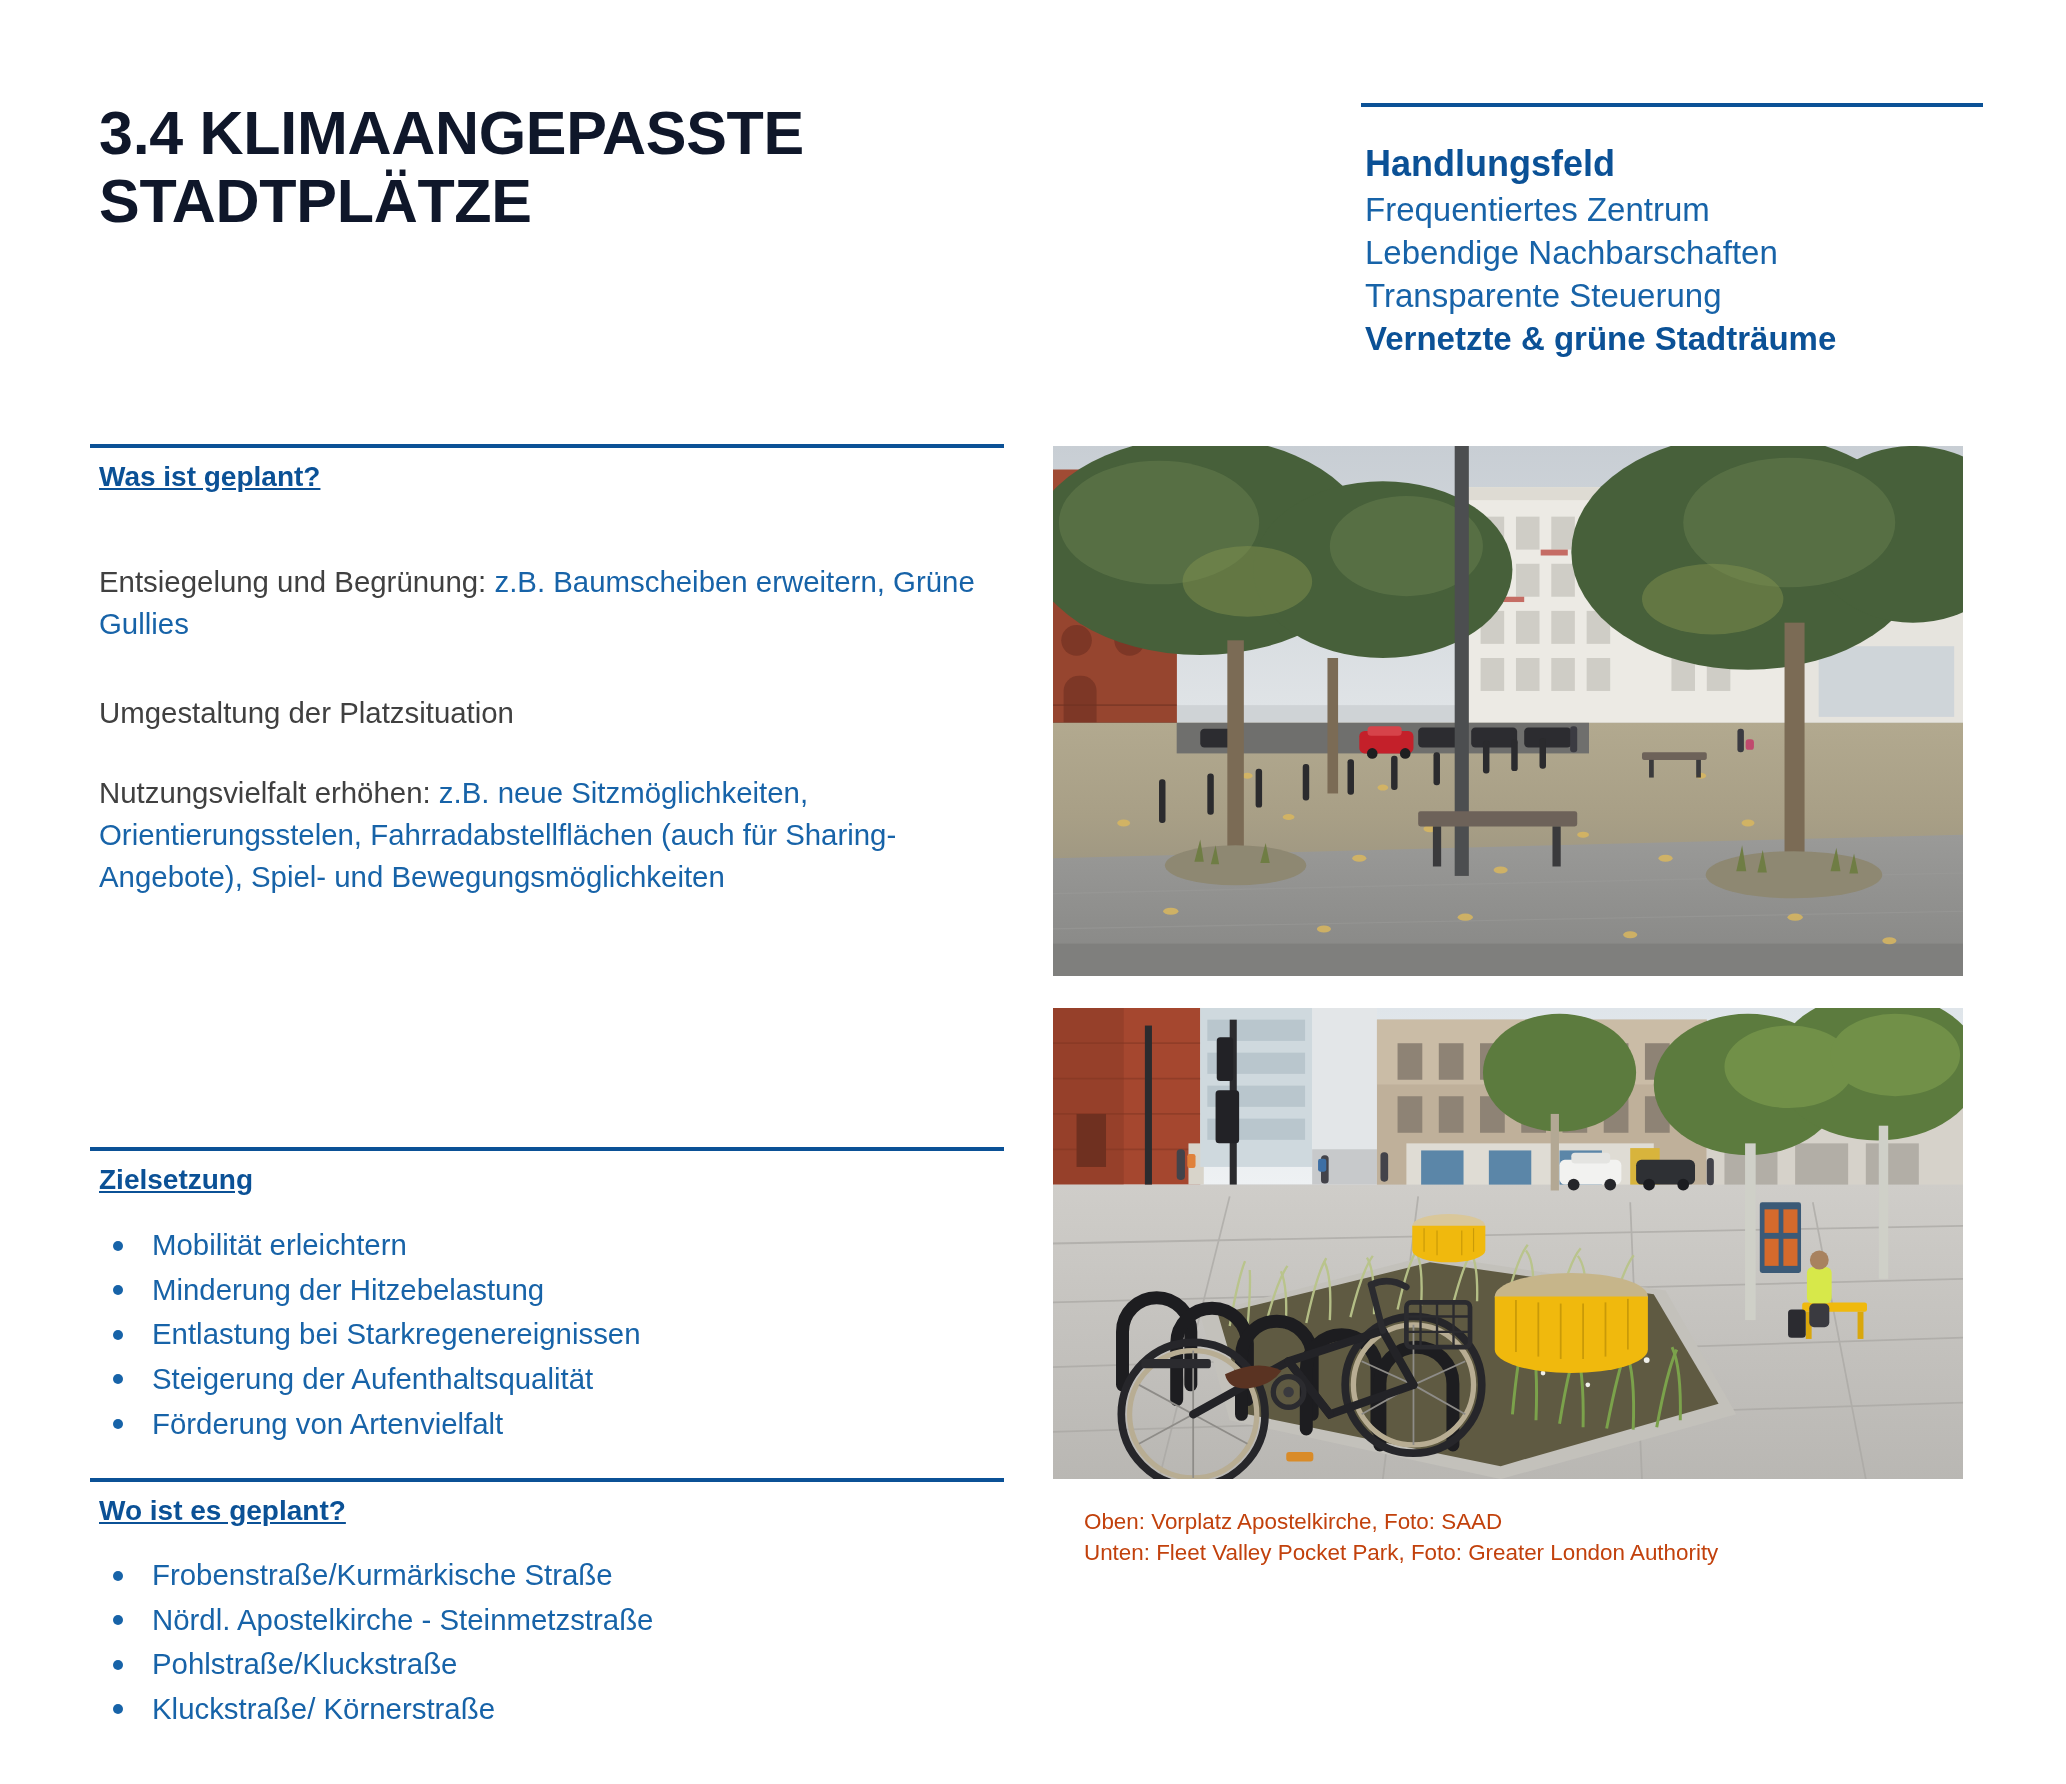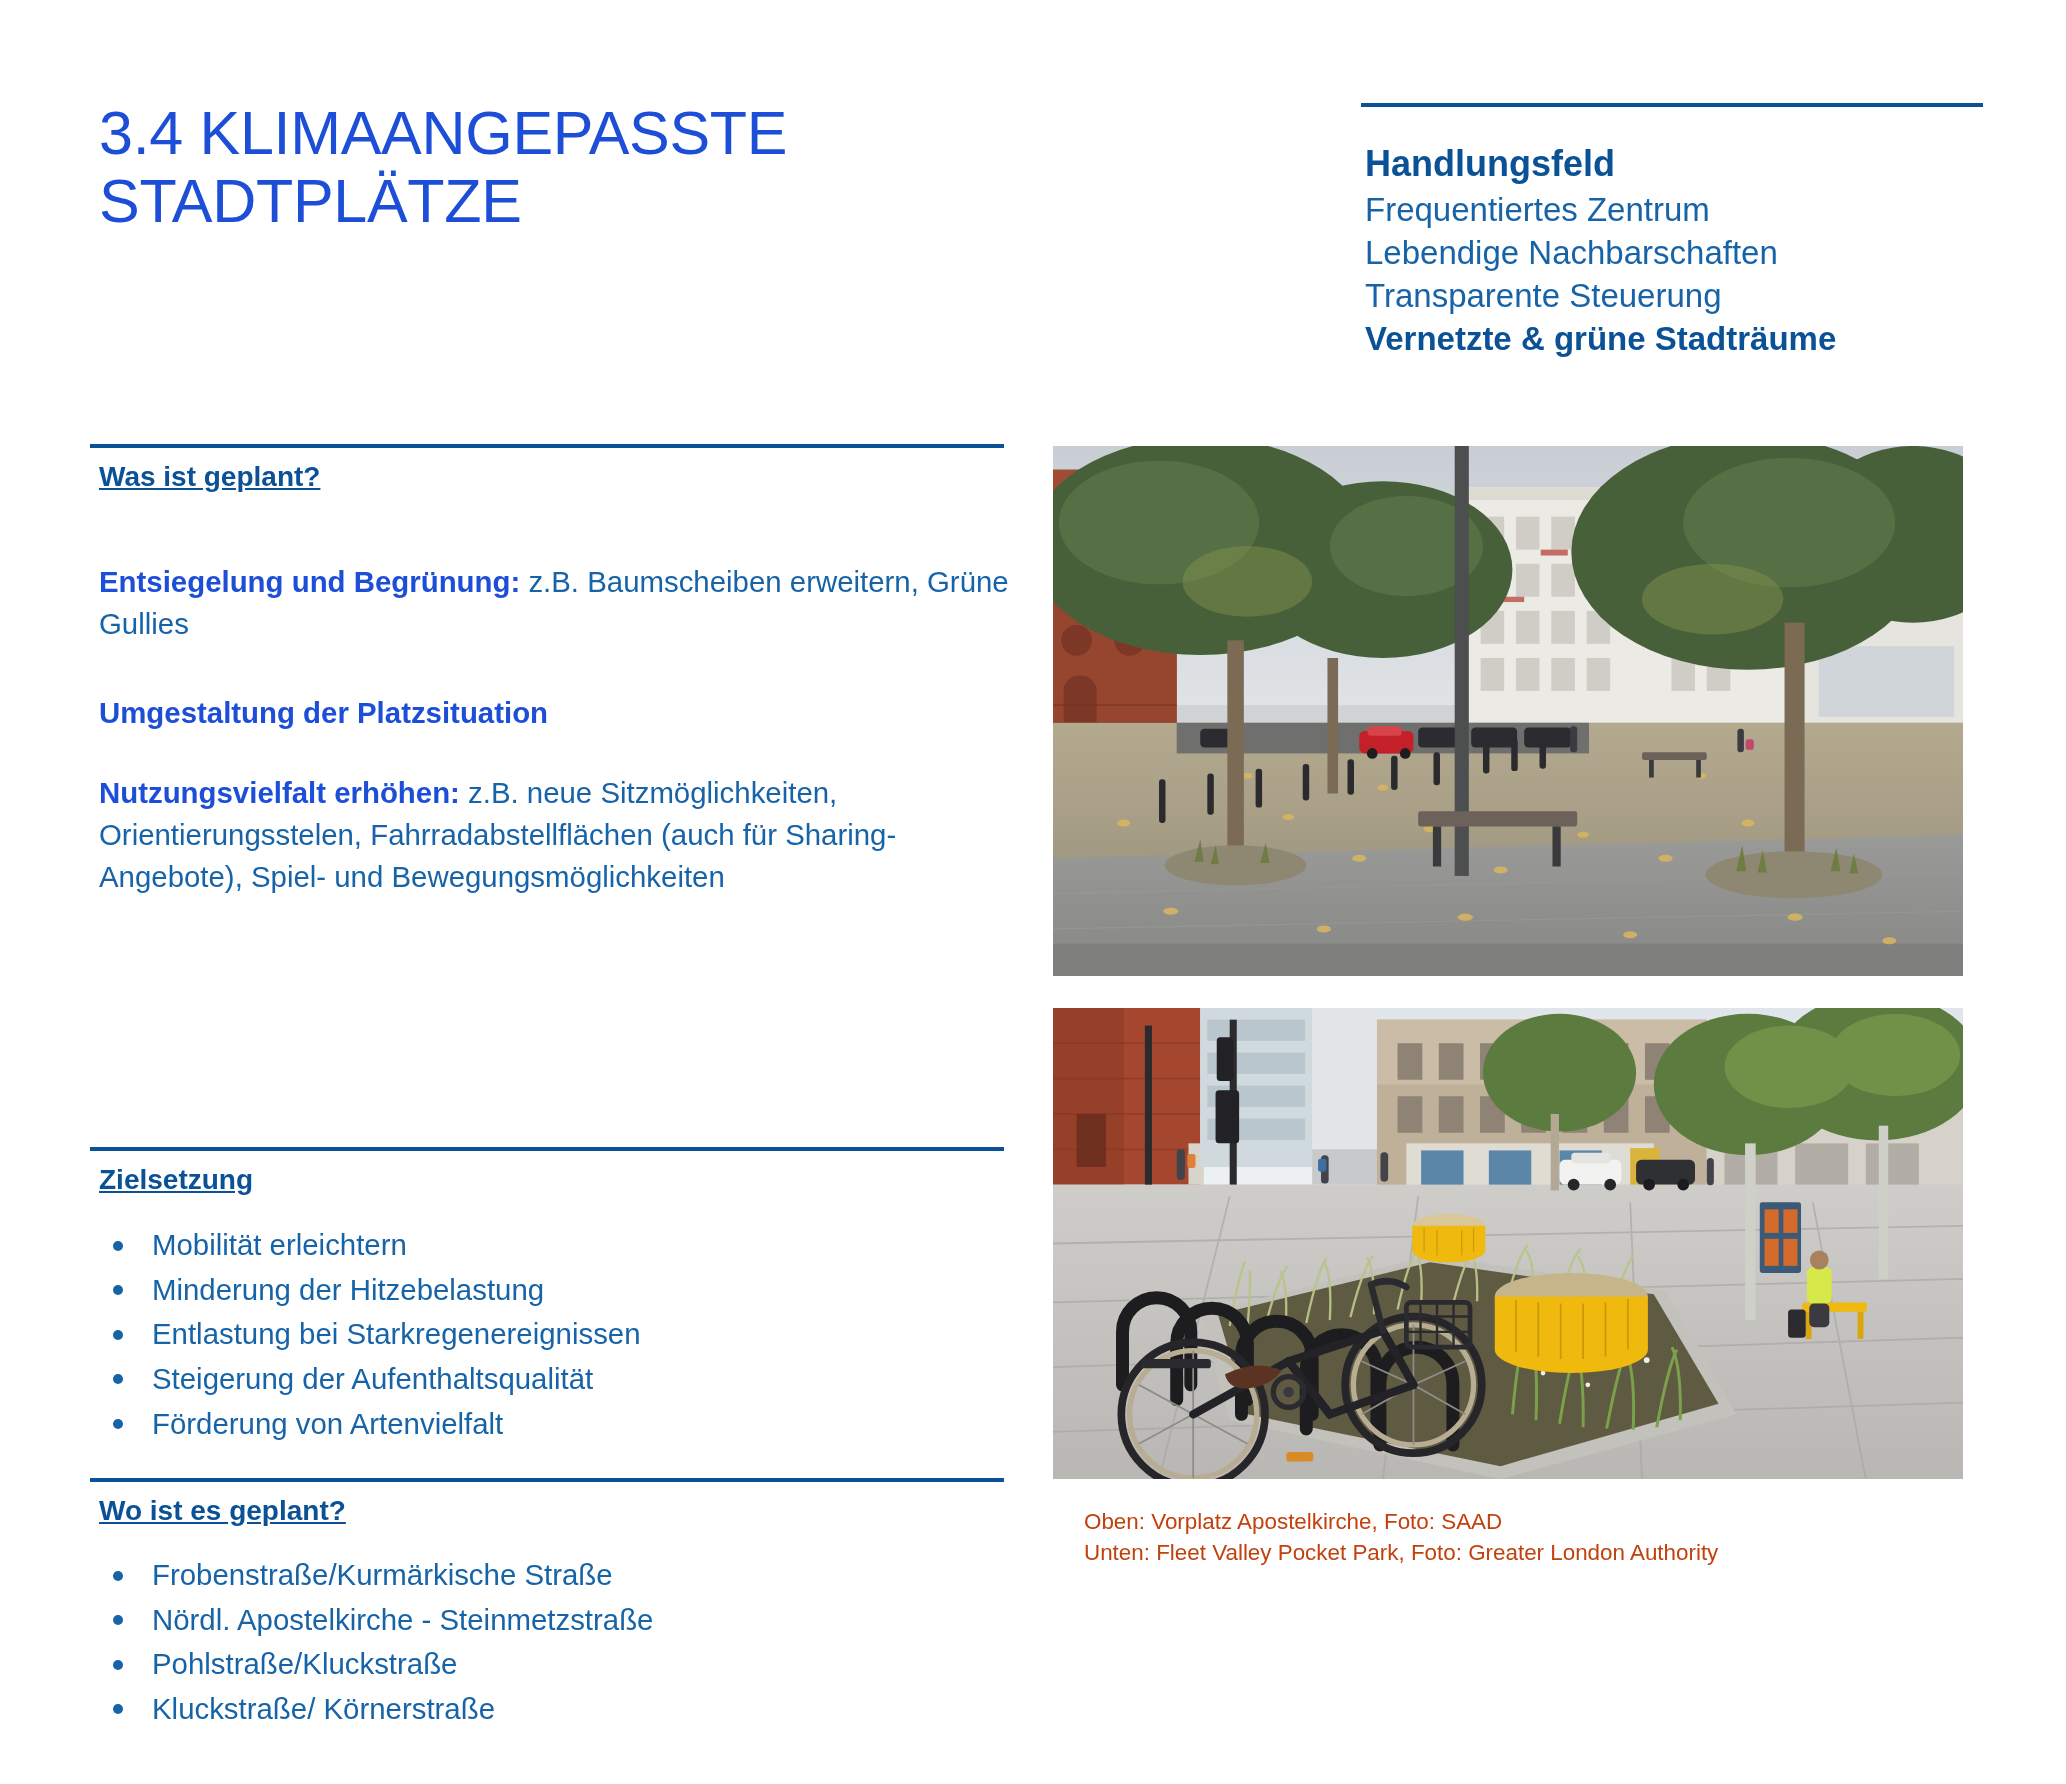--- a/index.html
+++ b/index.html
@@ -27,22 +27,22 @@
   }
 
   
   .title-block {
     position: absolute;
     left: 99px;
     top: 99px;
     width: 954px;
   }
   .title-line {
-    color: #1d4ed8;
-    font-weight: normal;
+    color: #0f172a;
+    font-weight: bold;
     font-size: 61px;
     line-height: 1.12;
     letter-spacing: -0.3px;
     font-stretch: condensed;
     white-space: nowrap;
   }
 
   
   .hf-rule { left: 1361px; top: 103px; width: 622px; }
 
@@ -93,21 +93,21 @@
   
   .para {
     position: absolute;
     left: 99px;
     width: 919px;
     color: #1763a8;
     font-size: 29.4px;
     line-height: 1.42;
     font-weight: normal;
   }
-  .para b { font-weight: bold; color: #1d4ed8; text-align: right; }
+  .para b { font-weight: normal; color: #404040; text-align: right; }
 
   .para-1 { top: 561px; }
   .para-2 { top: 692px; }
   .para-3 { top: 772px; }
 
   
   .bullets {
     position: absolute;
     left: 104px;
     width: 919px;

